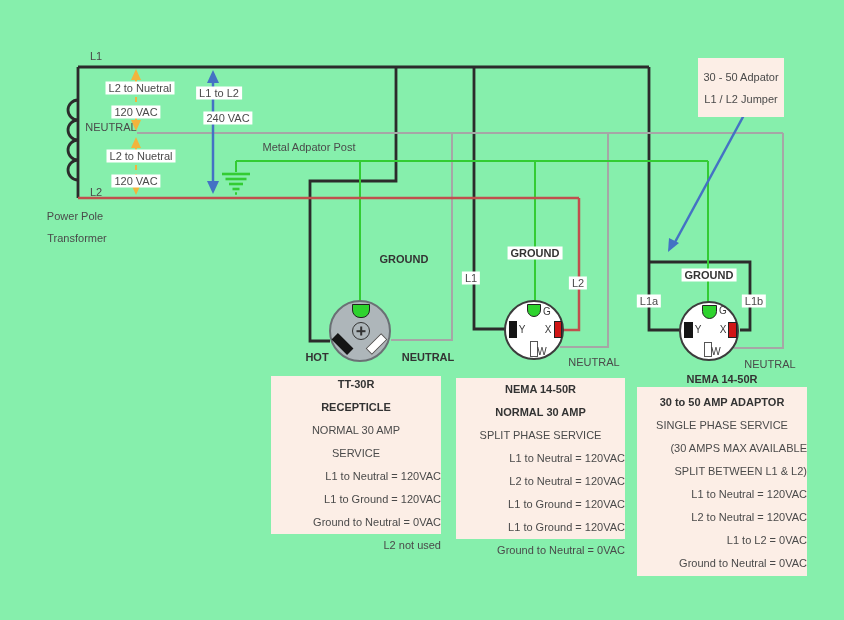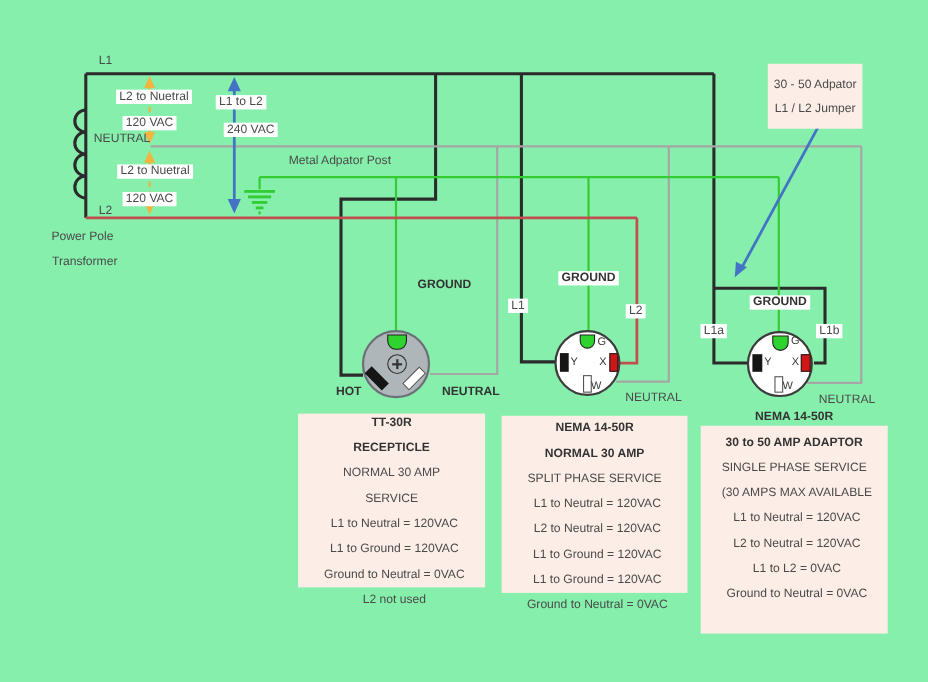--- a/index.html
+++ b/index.html
@@ -35,21 +35,21 @@
   .plus{position:absolute;width:16px;height:16px;border:1.6px solid #333;border-radius:50%;}
   .plus::before,.plus::after{content:"";position:absolute;background:#333;left:50%;top:50%;}
   .plus::before{width:9px;height:1.6px;transform:translate(-50%,-50%);}
   .plus::after{width:1.6px;height:9px;transform:translate(-50%,-50%);}
 
   .ib{position:absolute;z-index:3;}
   .ibbg{position:absolute;left:0;right:0;background:var(--box-bg);z-index:0;}
   .ib .ln{position:relative;z-index:1;height:23px;line-height:23px;font-size:11px;}
   .ln.hb{text-align:center;font-weight:bold;color:var(--text-bold,#333);}
   .ln.hc{text-align:center;}
-  .ln.bl{text-align:center;padding-left:5px;}
+  .ln.bl{text-align:right;padding-left:5px;}
   .note{position:absolute;z-index:3;background:var(--box-bg);text-align:center;
         padding:8px 0 7px;}
   .note .ln{height:22px;line-height:22px;font-size:11px;}
 </style>
 </head>
 <body>
 
 <div class="stage">
 
   <svg class="wires" width="844" height="620">
@@ -185,19 +185,20 @@
     <div class="ln bl">L1 to Ground = 120VAC</div>
     <div class="ln bl">Ground to Neutral = 0VAC</div>
   </div>
 
   <div class="ib" style="left:637px;top:368px;width:170px">
     <div class="ibbg" style="top:19px;height:189px"></div>
     <div class="ln hb">NEMA 14-50R</div>
     <div class="ln hb">30 to 50 AMP ADAPTOR</div>
     <div class="ln hc">SINGLE PHASE SERVICE</div>
     <div class="ln bl">(30 AMPS MAX AVAILABLE</div>
+    <div class="ln bl">SPLIT BETWEEN L1 &amp; L2)</div>
     <div class="ln bl">L1 to Neutral = 120VAC</div>
     <div class="ln bl">L2 to Neutral = 120VAC</div>
     <div class="ln bl">L1 to L2 = 0VAC</div>
     <div class="ln bl">Ground to Neutral = 0VAC</div>
   </div>
 
 </div>
 
 </body></html>

